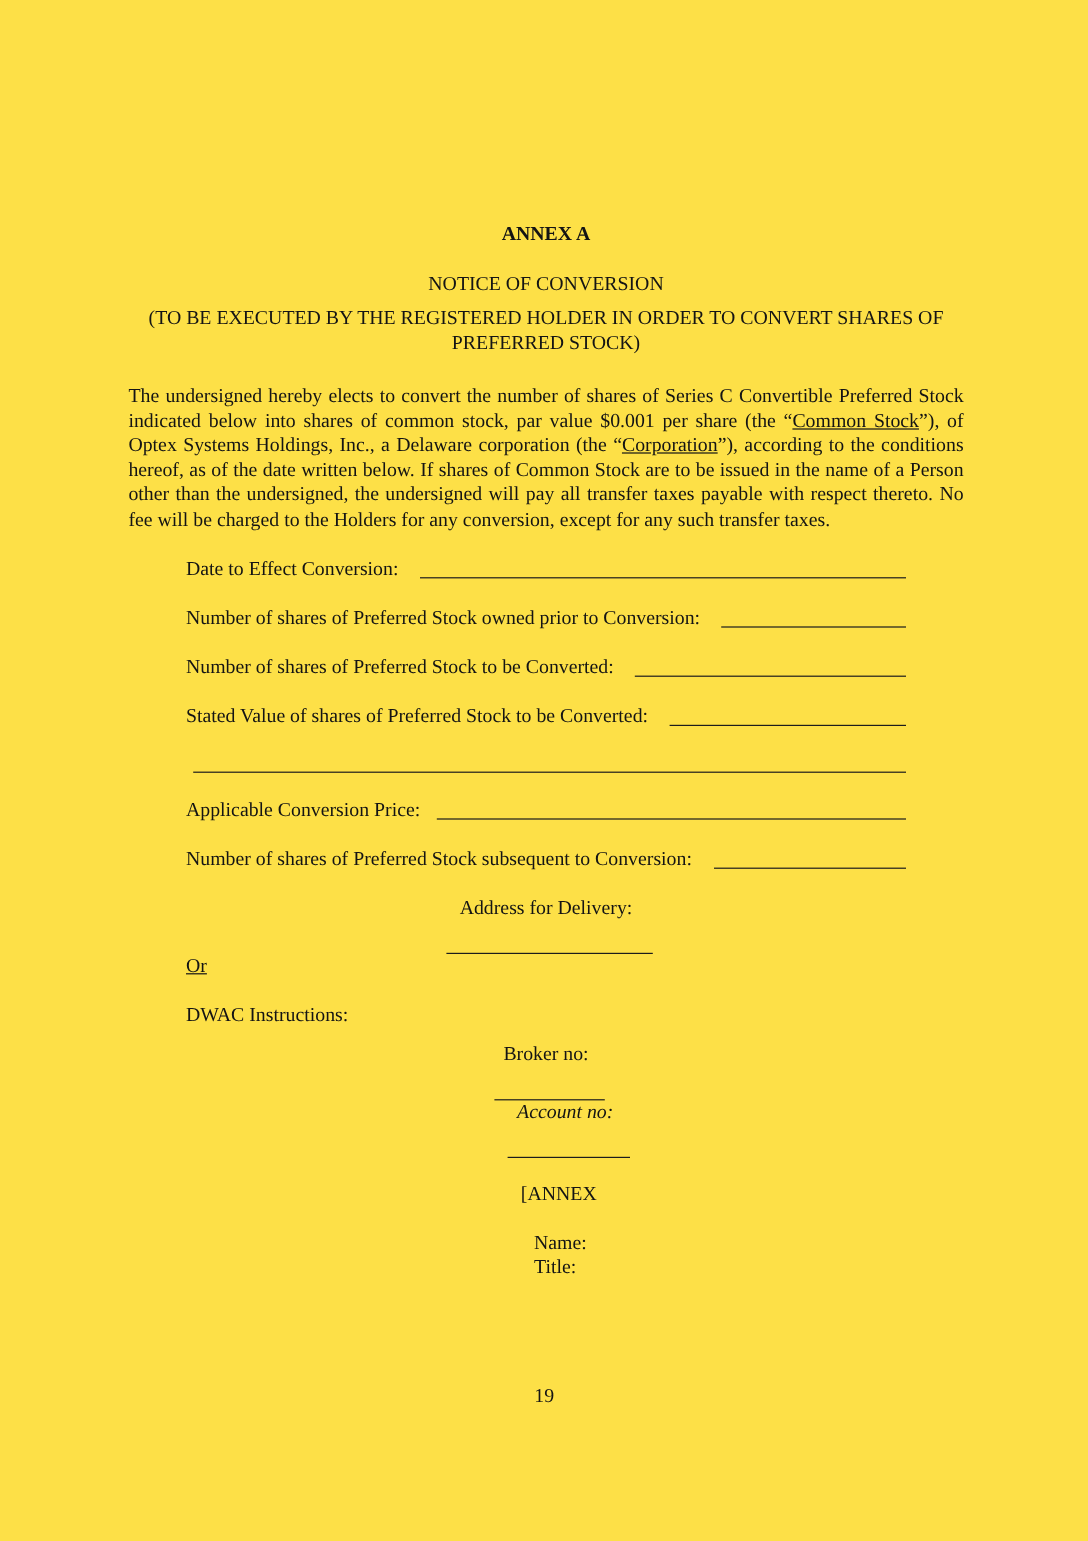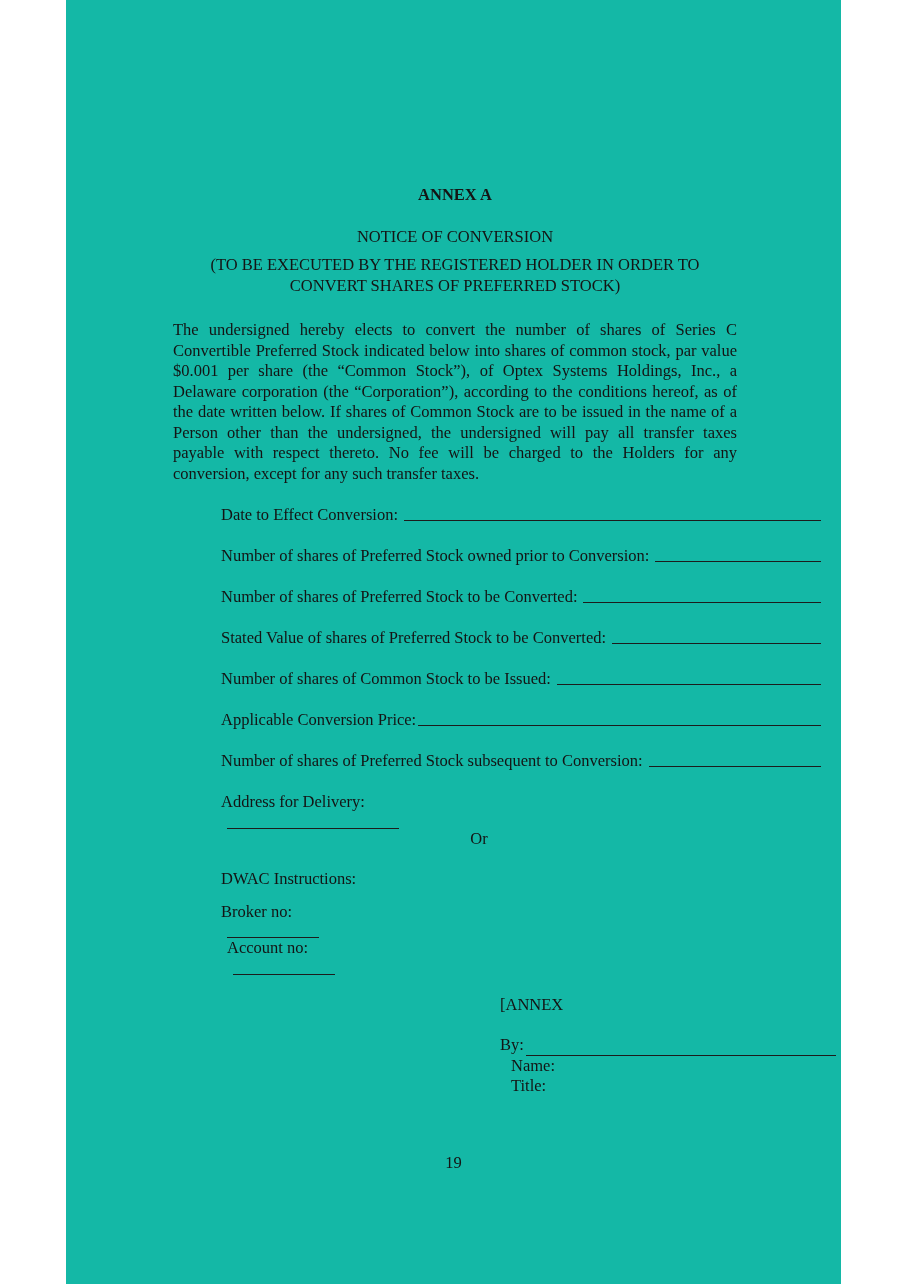--- a/index.html
+++ b/index.html
@@ -1,57 +1,58 @@
 <!DOCTYPE html>
 <html><head>
 <meta charset="utf-8">
 <style>
   * { margin: 0; padding: 0; box-sizing: border-box; }
   html, body { background: #ffffff; }
   .page {
     position: relative;
-    width: 775px;
+    width: 907px;
     height: 1284px;
     margin: 0 auto;
-    background: #14b8a6;
+    background: #fde047;
     font-family: "Liberation Serif", serif;
     font-size: 16.5px;
     line-height: 20.5px;
     color: #141414;
     overflow: hidden;
   }
   .content { padding: 185px 104px 0 107px; }
   .center { text-align: center; }
   .title { font-weight: bold; margin-bottom: 21px; }
   .subtitle { margin-bottom: 8px; }
   .instruction { margin-bottom: 24px; text-align: center; }
   .body-para { text-align: justify; margin-bottom: 21px; }
-  .u { }
+  .u { text-decoration: underline; }
   .calc-heading { margin-bottom: 20px; }
 
   .field-row {
     display: flex;
-    align-items: flex-start;
+    align-items: center;
     width: 600px;
     margin: 0 0 20.5px 48px;
+    gap: 12px;
   }
   .field-row .label { white-space: nowrap; }
   .blank-line {
     flex: 1 1 auto;
     height: 16px;
     border-bottom: 1.4px solid #1c1c1c;
     margin-left: 6px;
   }
   .blank-line.nogap { margin-left: 2px; }
   .blank-fixed { flex: 0 0 auto; }
   .w172 { width: 172px; }
   .w92  { width: 92px; }
   .w102 { width: 102px; }
   .row-tight { margin-bottom: 0; flex-direction: column; }
-  .or-line { margin: 0 0 20px 48px; text-align: center; }
+  .or-line { margin: 0 0 20px 48px; }
   .dwac-block { margin: 0 0 20px 48px; }
 
   .holder-block { margin-left: 327px; }
   .holder-name { margin-bottom: 20px; }
   .by-row {
     display: flex;
     align-items: flex-end;
     width: 336px;
   }
   .sig-sub { margin-left: 11px; }
@@ -93,21 +94,20 @@
       <span class="label">Number of shares of Preferred Stock to be Converted:</span>
       <span class="blank-line"></span>
     </div>
 
     <div class="field-row">
       <span class="label">Stated Value of shares of Preferred Stock to be Converted:</span>
       <span class="blank-line"></span>
     </div>
 
     <div class="field-row">
-      <span class="label">Number of shares of Common Stock to be Issued:</span>
       <span class="blank-line"></span>
     </div>
 
     <div class="field-row">
       <span class="label">Applicable Conversion Price:</span>
       <span class="blank-line nogap"></span>
     </div>
 
     <div class="field-row">
       <span class="label">Number of shares of Preferred Stock subsequent to Conversion:</span>
@@ -120,32 +120,28 @@
     </div>
 
     <div class="or-line"><span class="u">Or</span></div>
 
     <div class="dwac-block">
       <div>DWAC Instructions:</div>
       <div class="field-row row-tight" style="margin-left:0;margin-top:12px;">
         <span class="label">Broker no:</span>
         <span class="blank-line blank-fixed w92"></span>
       </div>
-      <div class="field-row row-tight" style="margin-left:6px;">
+      <div class="field-row row-tight" style="margin-left:16px;font-style:italic;">
         <span class="label">Account no:</span>
         <span class="blank-line blank-fixed w102"></span>
       </div>
     </div>
 
     <div class="holder-block">
       <div class="holder-name">[ANNEX</div>
-      <div class="by-row">
-        <span class="label">By:</span>
-        <span class="blank-line nogap"></span>
-      </div>
       <div class="sig-sub">Name:</div>
       <div class="sig-sub">Title:</div>
     </div>
 
   </div>
 
   <div class="page-number">19</div>
 </div>
 
 </body></html>

